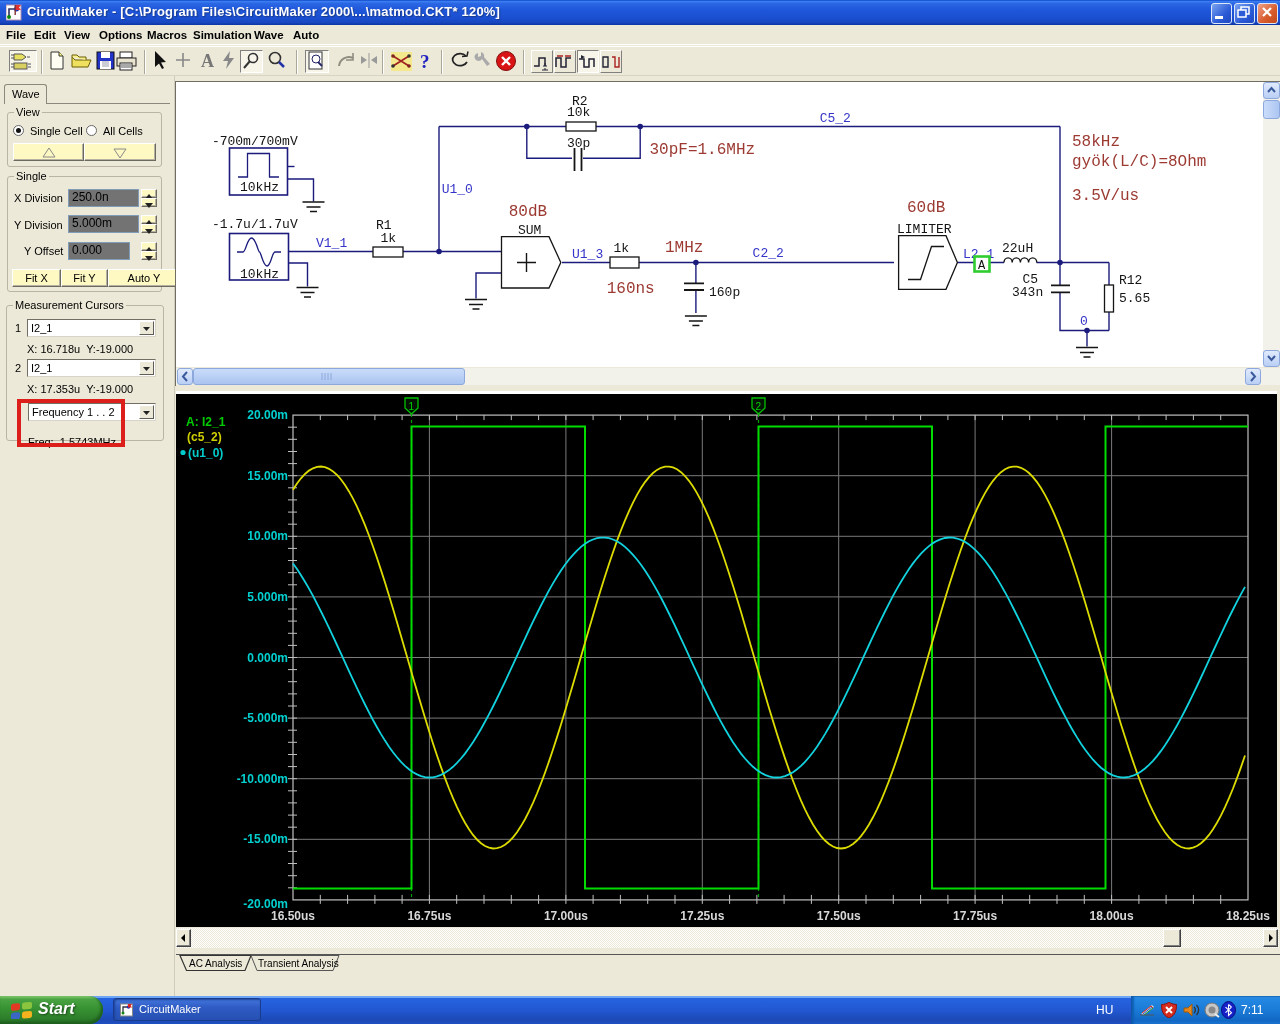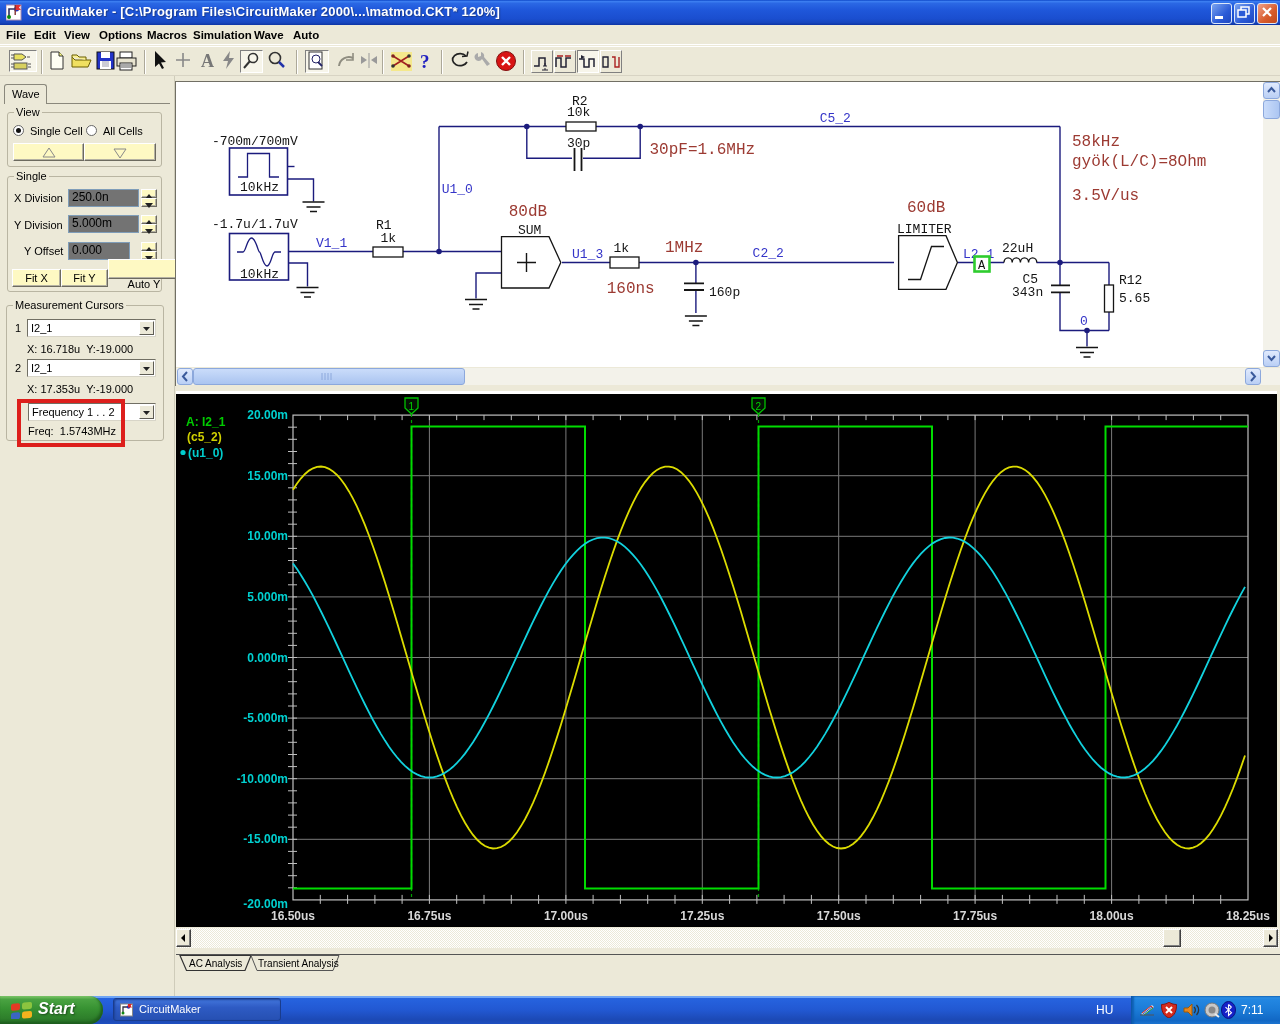--- a/index.html
+++ b/index.html
@@ -215,38 +215,38 @@
       </svg></div>
 <div class="btn3d" style="left:141px;top:242px;width:16px;height:9px"><svg width="12" height="7">
         <path d="M6,1 L10,6 H2 Z" fill="#222"></path>
       </svg></div>
 <div class="btn3d" style="left:141px;top:251px;width:16px;height:9px"><svg width="12" height="7">
         <path d="M2,1 H10 L6,6 Z" fill="#222"></path>
       </svg></div>
 
 <div class="btn3d" style="left:12px;top:269px;width:49px;height:18px;padding-top:2px">Fit X</div>
 <div class="btn3d" style="left:61px;top:269px;width:47px;height:18px;padding-top:2px">Fit Y</div>
-<div class="btn3d" style="left:108px;top:259px;width:72px;height:18px;padding-top:18px">Auto Y</div>
+<div class="btn3d" style="left:108px;top:269px;width:72px;height:18px;padding-top:2px">Auto Y</div>
 
 <div class="gbox" style="left:6px;top:305px;width:158px;height:136px"></div>
 <div class="glabel" style="left:13px;top:299px">Measurement Cursors</div>
 <div class="abs lbl" style="left:15px;top:322px">1</div>
 <div class="combo" style="left:27px;top:319px;width:129px;height:18px;padding:2px 0 0 3px">I2_1<div class="combobtn" style="height:14px"><svg width="13" height="12">
           <path d="M3,5 h7 l-3.5,4 z" fill="#222"></path>
         </svg></div></div>
 <div class="abs lbl" style="left:27px;top:343px">X: 16.718u  Y:-19.000</div>
 <div class="abs lbl" style="left:15px;top:362px">2</div>
 <div class="combo" style="left:27px;top:359px;width:129px;height:18px;padding:2px 0 0 3px">I2_1<div class="combobtn" style="height:14px"><svg width="13" height="12">
           <path d="M3,5 h7 l-3.5,4 z" fill="#222"></path>
         </svg></div></div>
 <div class="abs lbl" style="left:27px;top:383px">X: 17.353u  Y:-19.000</div>
 <div class="combo" style="left:28px;top:403px;width:128px;height:18px;padding:2px 0 0 3px">Frequency 1 . . 2<div class="combobtn" style="height:14px"><svg width="13" height="12">
           <path d="M3,5 h7 l-3.5,4 z" fill="#222"></path>
         </svg></div></div>
-<div class="abs lbl" style="left:28px;top:425px">Freq:  1.5743MHz</div>
+<div class="abs lbl" style="left:28px;top:436px">Freq:  1.5743MHz</div>
 <div class="abs" style="left:17px;top:399px;width:108px;height:48px;border:4px solid #DD1F1C;z-index:30"></div>
 <svg class="abs" style="left:176px;top:82px" width="1087" height="285" viewBox="176 82 1087 285" font-family="Liberation Mono,monospace">
 <rect x="176" y="82" width="1087" height="285" fill="#fff"></rect>
 <g stroke="#1b1b7d" stroke-width="1.4" fill="none">
         <path d="M288.5,251.5 H501"></path>
         <path d="M439,251.5 V126.5"></path>
         <path d="M439,126.5 H1060"></path>
         <path d="M526.8,126.5 V158.3 H572"></path>
         <path d="M583,158.3 H640.2 V126.5"></path>
         <path d="M562,262.5 H894"></path>
@@ -531,21 +531,21 @@
   <svg class="abs" style="left:10px;top:5px" width="24" height="18" viewBox="0 0 24 18">
     <g transform="skewY(-6) translate(0,2)">
     <rect x="1" y="1" width="9" height="7" rx="2" fill="#E33A24"></rect>
     <rect x="12" y="1" width="10" height="7" rx="2" fill="#8BC43F"></rect>
     <rect x="1" y="10" width="9" height="7" rx="2" fill="#3A66C4"></rect>
     <rect x="12" y="10" width="10" height="7" rx="2" fill="#F3B21E"></rect>
     </g>
   </svg>
   <span class="abs" style="left:38px;top:4px;color:#fff;font-weight:bold;font-style:italic;font-size:16px;text-shadow:1px 1px 2px #1d4d1d">Start</span>
  </div>
- <div class="abs" style="left:113px;top:2px;width:168px;height:23px;border-radius:3px;border:1px solid #1A3C8C;
+ <div class="abs" style="left:113px;top:2px;width:148px;height:23px;border-radius:3px;border:1px solid #1A3C8C;
    background:linear-gradient(180deg,#4377DD 0%,#2E5BC4 40%,#2650B2 100%);box-shadow:inset 1px 1px 2px #1e4398;">
    <svg class="abs" style="left:6px;top:4px" width="14" height="14">
           <rect x="0.5" y="1" width="12" height="12" fill="#fff" stroke="#888"></rect>
           <path d="M3,10 V4 h5" stroke="#334" stroke-width="1.3" fill="none"></path>
           <circle cx="8.5" cy="4" r="1.8" fill="#23b"></circle>
           <circle cx="3" cy="10" r="1.5" fill="#181"></circle>
           <path d="M8,1 h4 l-1.3,1.7 1.3,1.7 h-4 z" fill="#d22"></path>
         </svg>
    <span class="abs" style="left:25px;top:4px;color:#fff;font-size:11px">CircuitMaker</span>
  </div>

